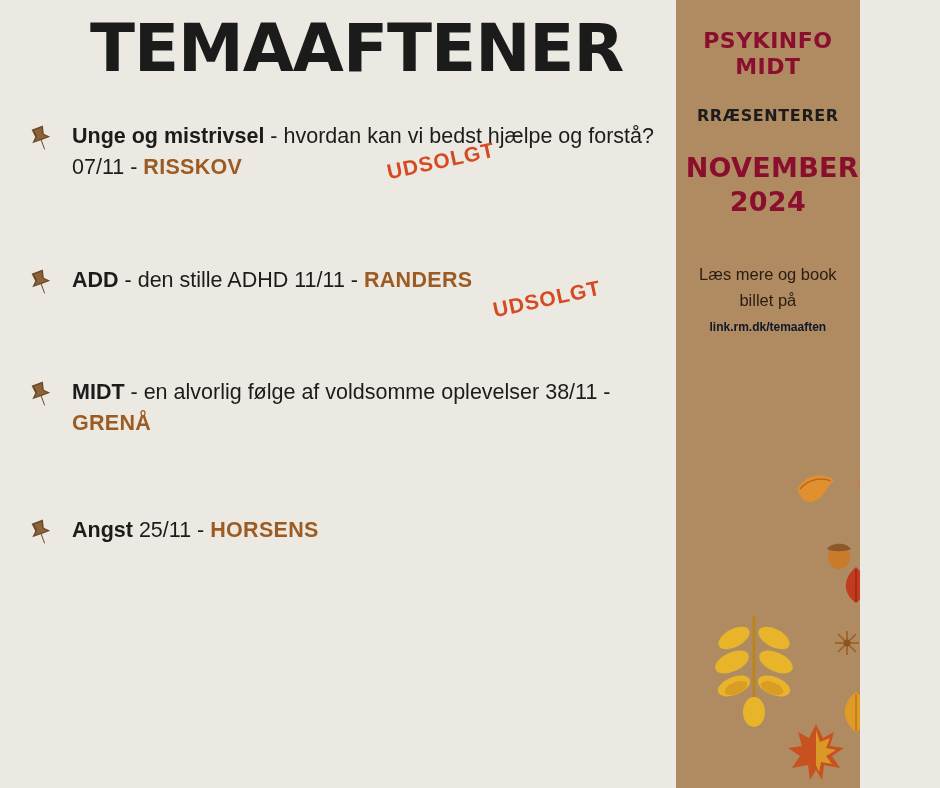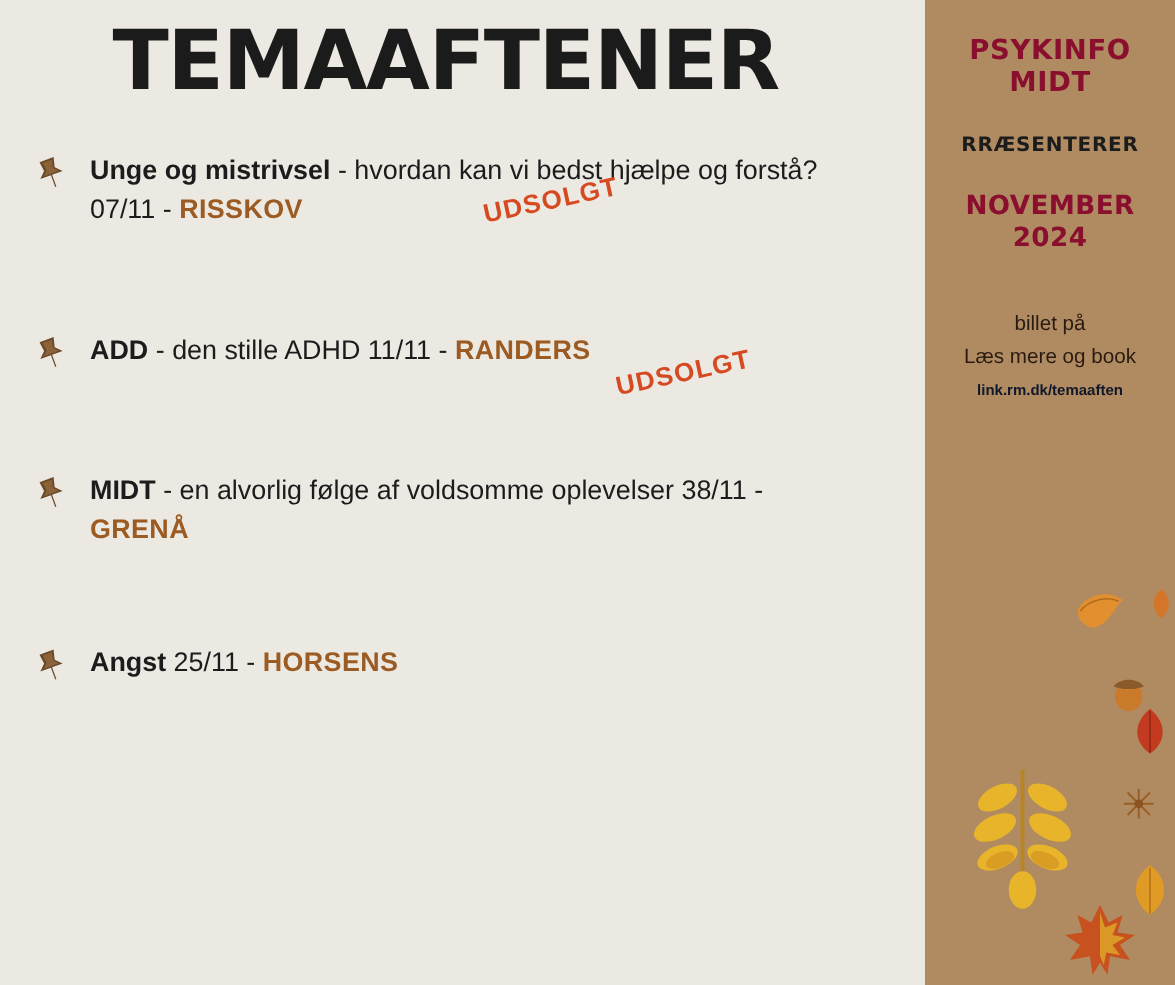--- a/index.html
+++ b/index.html
@@ -8,21 +8,21 @@
   }
   body {
     width: 940px;
     height: 788px;
     overflow: hidden;
     font-family: "Liberation Sans", sans-serif;
     background: #ece9e3;
   }
   .poster {
     position: relative;
-    width: 940px;
+    width: 860px;
     height: 788px;
     background: #ece9e3;
     display: flex;
   }
   
   .main {
     position: relative;
     width: 740px;
     height: 788px;
     box-sizing: border-box;
@@ -109,21 +109,21 @@
     font-family: "DejaVu Sans", sans-serif;
     font-weight: bold;
     font-size: 16px;
     letter-spacing: 0.6px;
     color: #1c1c1c;
   }
   .month {
     margin-top: 26px;
     font-family: "DejaVu Sans", sans-serif;
     font-weight: bold;
-    font-size: 21px;
+    font-size: 27px;
     line-height: 1.25;
     color: #8a0f2e;
     letter-spacing: 0.3px;
   }
   .book-info {
     margin-top: 44px;
     font-family: "Liberation Sans", sans-serif;
     font-size: 16.5px;
     line-height: 1.55;
     color: #2a1b10;
@@ -226,22 +226,22 @@
     <div class="brand">
       <div>PSYKINFO</div>
       <div>MIDT</div>
     </div>
     <div class="presents">RRÆSENTERER</div>
     <div class="month">
       <div>NOVEMBER</div>
       <div>2024</div>
     </div>
     <div class="book-info">
+      <div>Læs mere og book</div>
       <div>billet på</div>
-      <div>Læs mere og book</div>
       <a class="book-link" href="#">link.rm.dk/temaaften</a>
     </div>
 
     <span class="leaf l1">
       <svg width="44" height="36" viewBox="0 0 44 36">
         <path d="M4 18 C12 4, 30 2, 40 10 C32 18, 30 28, 18 32 C10 32, 4 26, 4 18 Z" fill="#e2902f"></path>
         <path d="M6 19 C14 9, 28 7, 37 11" stroke="#b36a1d" stroke-width="1.3" fill="none"></path>
       </svg>
     </span>
     <span class="leaf l2">

